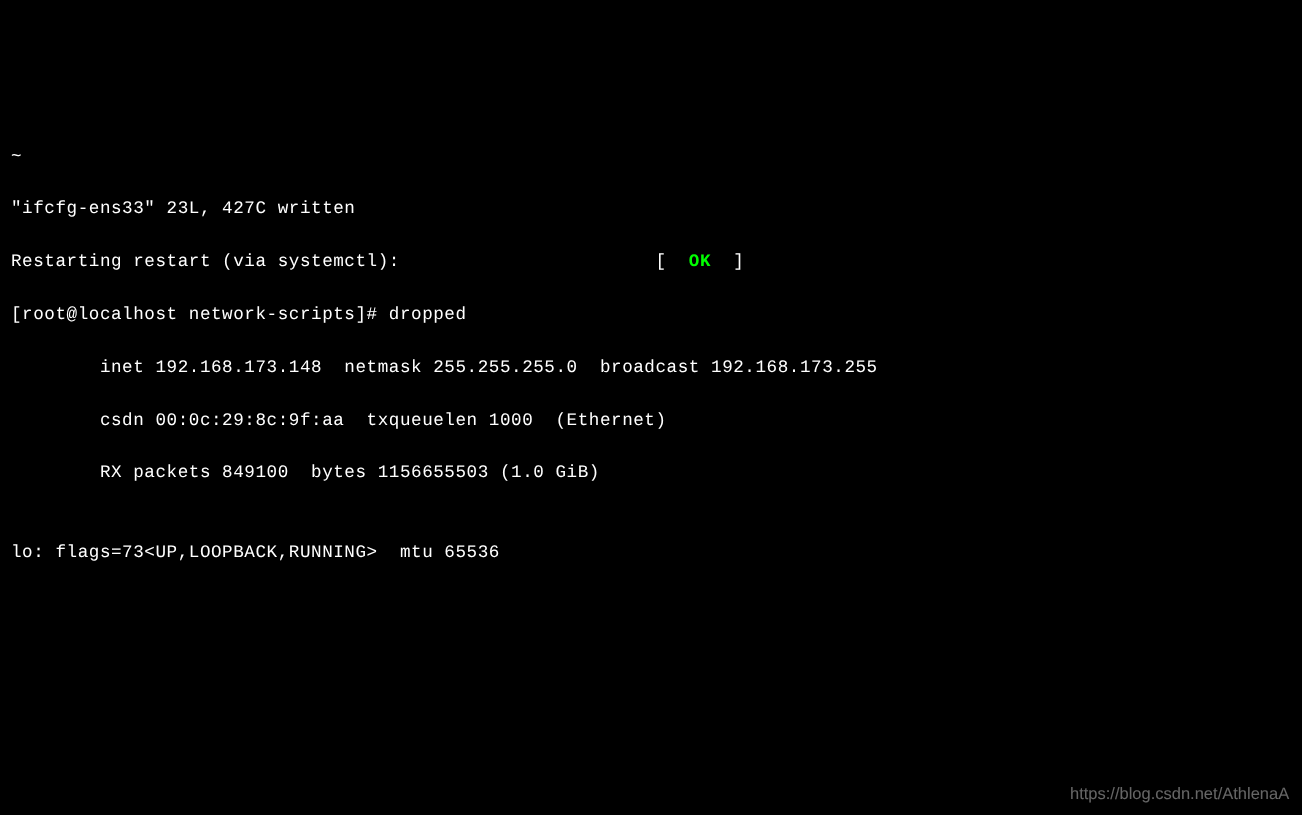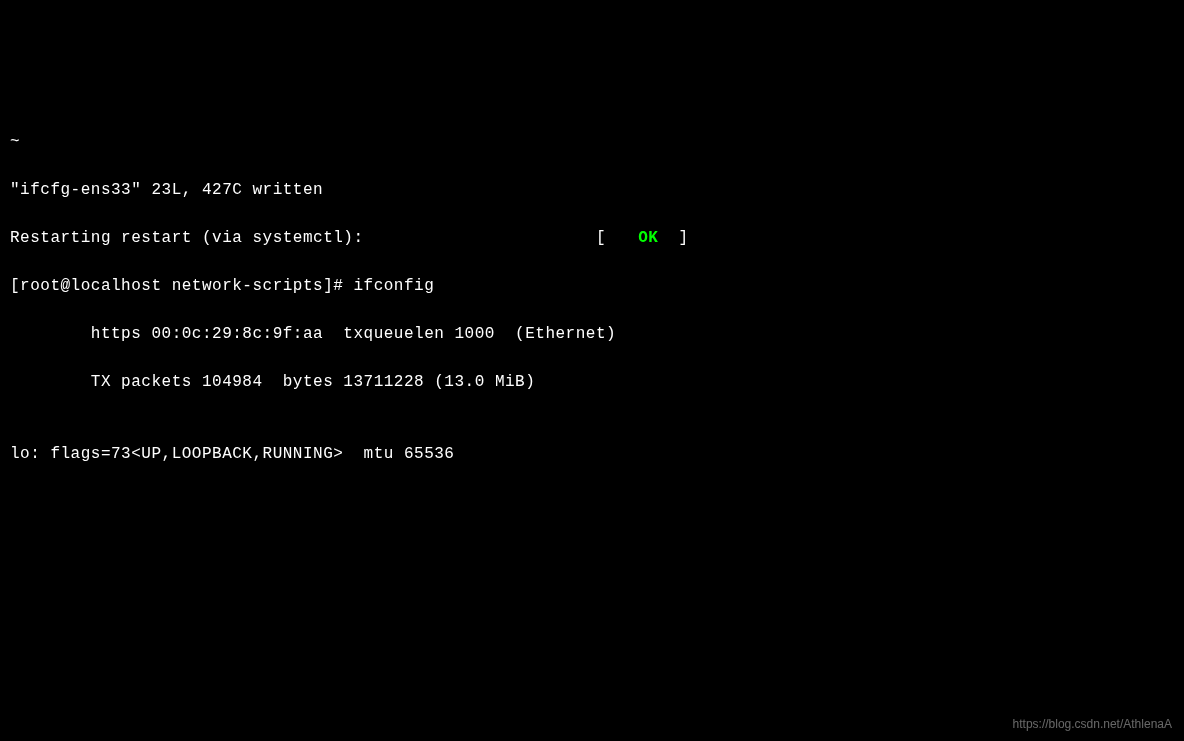--- a/index.html
+++ b/index.html
@@ -25,44 +25,44 @@
       width: 100%;
       height: 100%;
     }
     .line {
       display: block;
       white-space: pre;
     }
     .ok {
       color: #00ff00;
       font-weight: bold;
-      margin-left: 12px;
     }
     .watermark {
       position: absolute;
       bottom: 8px;
       right: 12px;
       color: rgba(255, 255, 255, 0.4);
-      font-size: 12px;
+      font-size: 15px;
       font-family: sans-serif;
       letter-spacing: 0;
     }
   </style>
 </head>
 <body>
 
 
 
 <div class="terminal">
 <span class="line">~</span>
 <span class="line">"ifcfg-ens33" 23L, 427C written</span>
 <span class="line"><span>Restarting restart (via systemctl):                       [  </span><span class="ok">OK</span><span>  ]</span></span>
-<span class="line">[root@localhost network-scripts]# ifconfig</span>
-<span class="line">        https 00:0c:29:8c:9f:aa  txqueuelen 1000  (Ethernet)</span>
-<span class="line">        TX packets 104984  bytes 13711228 (13.0 MiB)</span>
+<span class="line">[root@localhost network-scripts]# dropped</span>
+<span class="line">        inet 192.168.173.148  netmask 255.255.255.0  broadcast 192.168.173.255</span>
+<span class="line">        csdn 00:0c:29:8c:9f:aa  txqueuelen 1000  (Ethernet)</span>
+<span class="line">        RX packets 849100  bytes 1156655503 (1.0 GiB)</span>
 <span class="line"></span>
 <span class="line">lo: flags=73&lt;UP,LOOPBACK,RUNNING&gt;  mtu 65536</span>
 
 
 
 
 
 
 
 <span class="line"></span>

